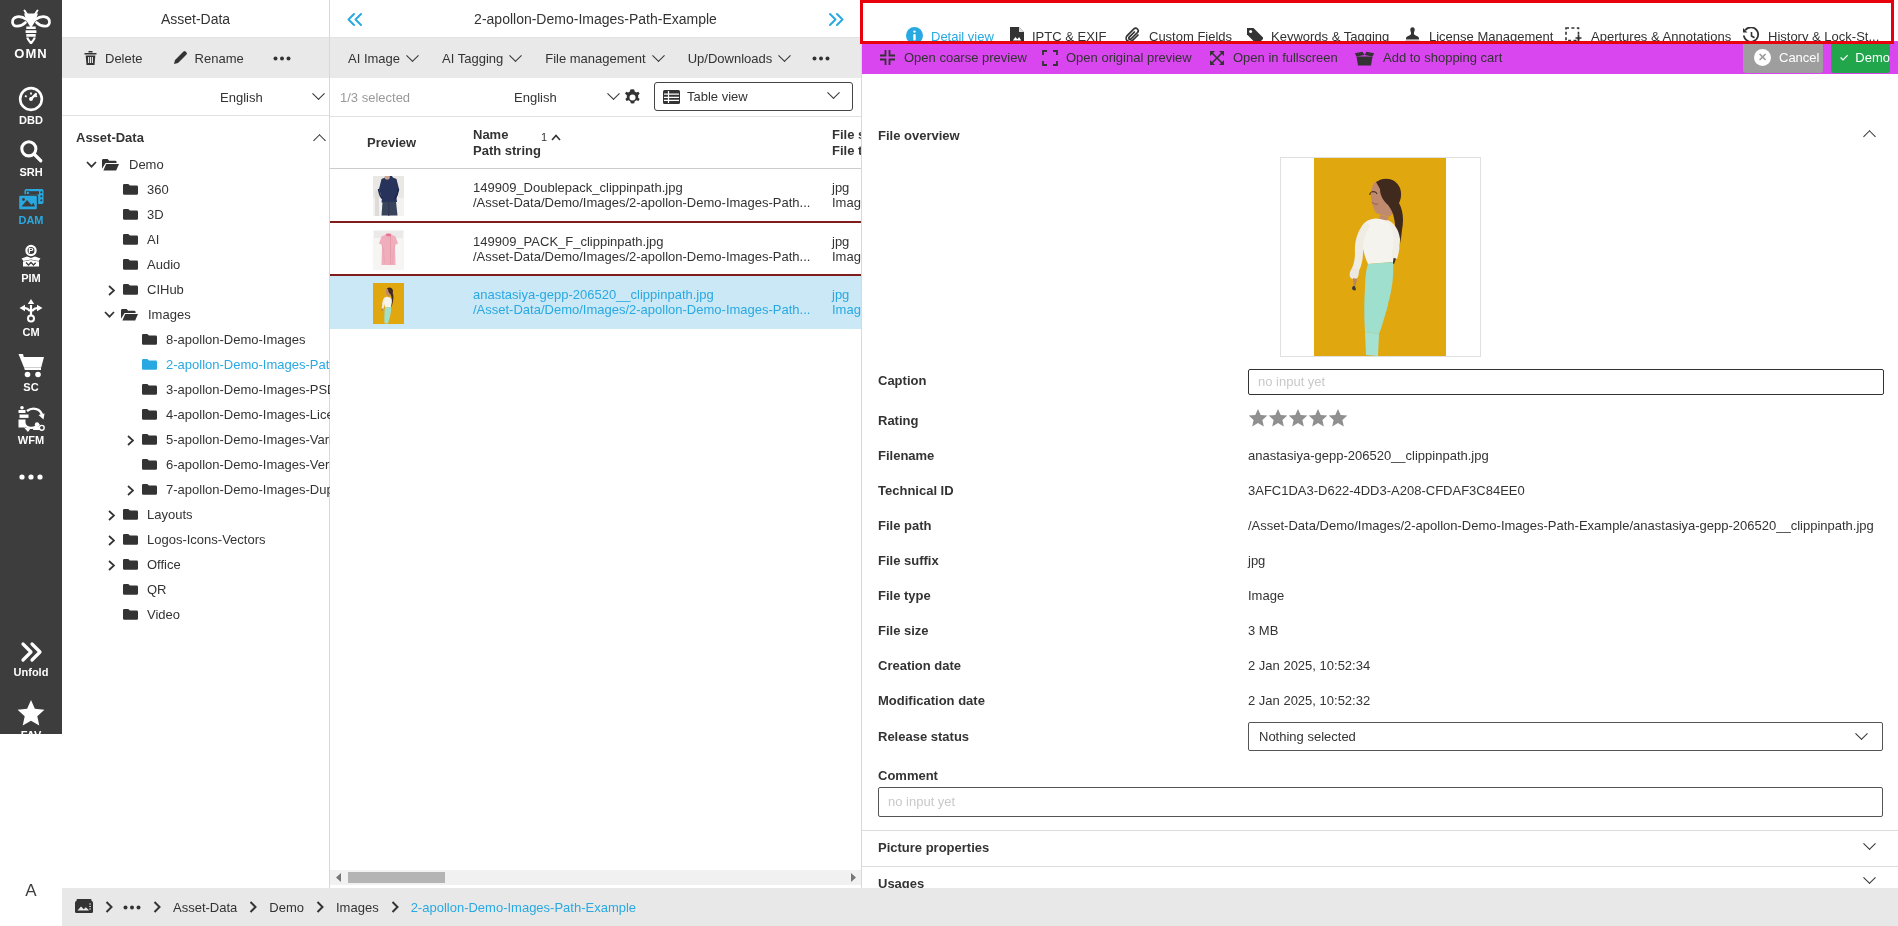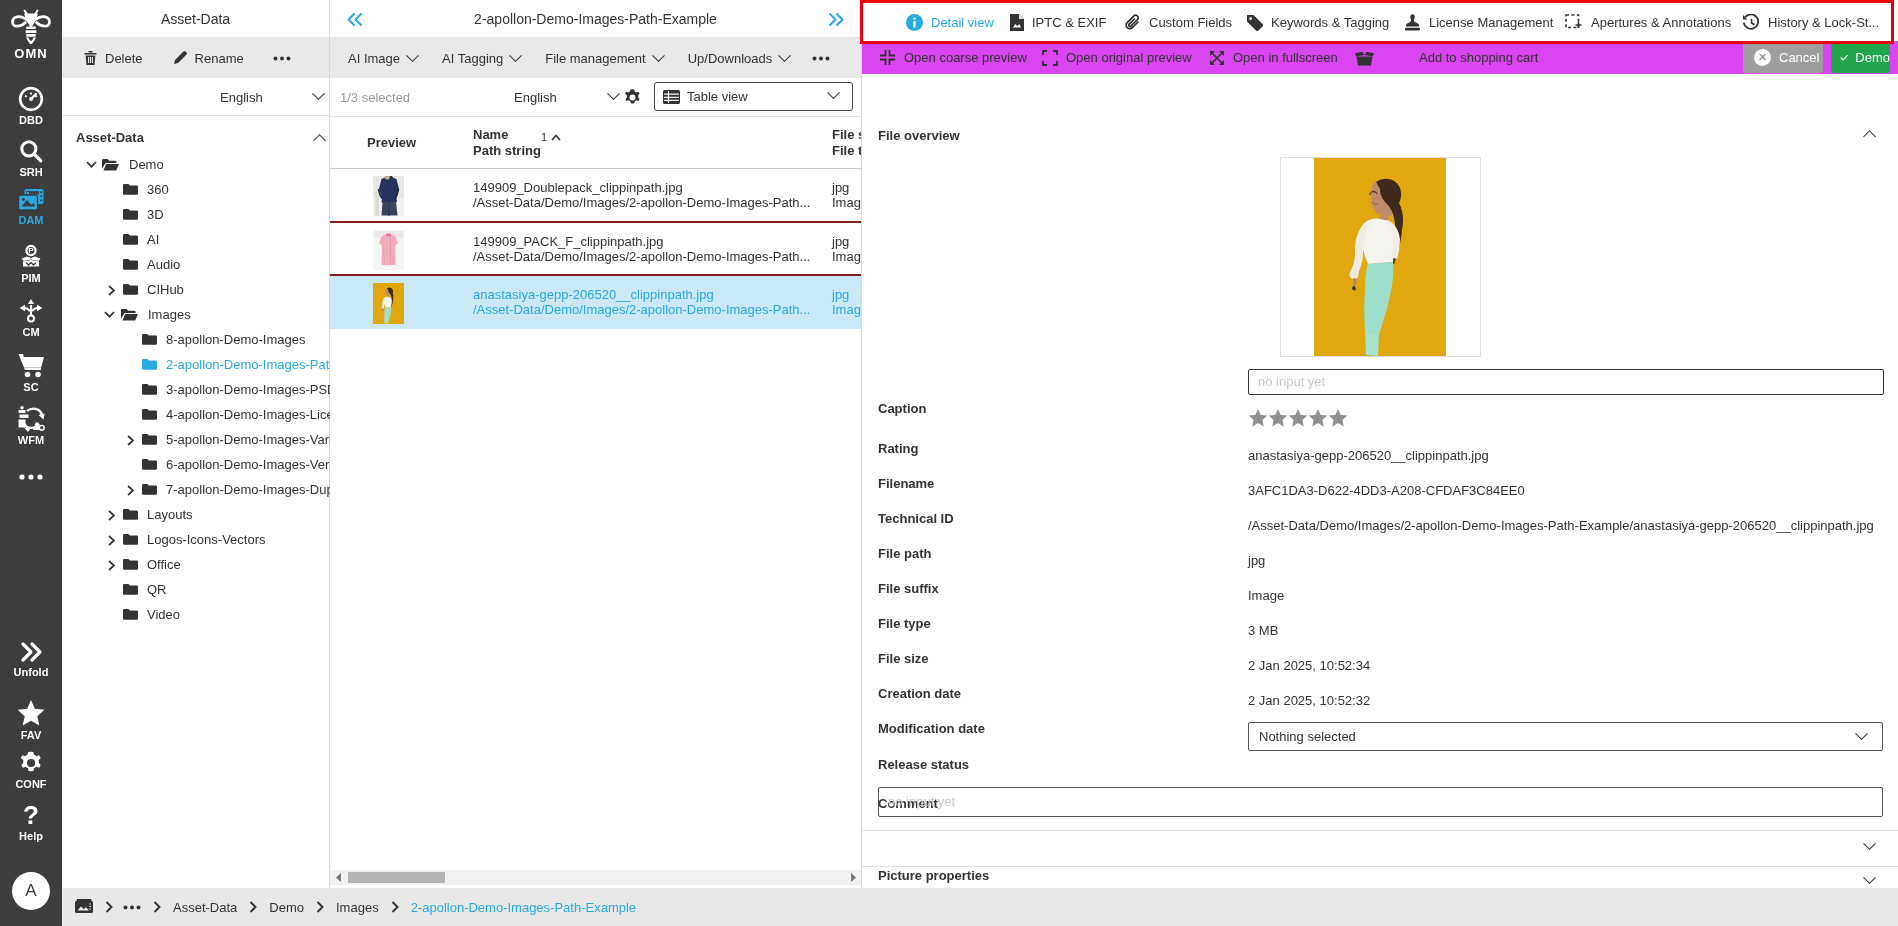--- a/index.html
+++ b/index.html
@@ -1,20 +1,20 @@
 <!DOCTYPE html>
 <html><head>
 <meta charset="utf-8">
 <style>
 * { margin:0; padding:0; box-sizing:border-box; }
 html,body { width:1898px; height:926px; overflow:hidden; }
 body { font-family:"Liberation Sans", sans-serif; font-size:13px; color:#333; background:#fff; position:relative; }
 
 
-#sidebar { position:absolute; left:0; top:0; width:62px; height:926px; background:#3d3d3d; z-index:30; }
+#sidebar { position:absolute; left:0; top:0; width:62px; height:734px; background:#3d3d3d; z-index:30; }
 .snav { position:absolute; left:0; width:62px; text-align:center; color:#fff; }
 .snav .lbl { font-size:11px; font-weight:bold; display:block; margin-top:2px; }
 .snav svg { display:block; margin:0 auto; }
 .blue { color:#29a9e1; }
 
 
 #leftpanel { position:absolute; left:62px; top:0; width:268px; height:888px; background:#fff; border-right:1px solid #d8d8d8; }
 #midpanel  { position:absolute; left:330px; top:0; width:532px; height:888px; background:#fff; border-right:1px solid #d8d8d8; overflow:hidden; }
 #rightpanel{ position:absolute; left:862px; top:0; width:1036px; height:888px; background:#fff; overflow:hidden; }
 
@@ -36,25 +36,25 @@
 .trow svg.fc, .trow svg.fo { position:absolute; top:6px; }
 
 
 .frow { position:absolute; left:0; width:532px; border-bottom:2px solid #7f1d1d; }
 .frow.selrow { background:#cbe8f6; border-bottom:none; }
 .fthumb { position:absolute; left:43px; top:7px; }
 .fname { position:absolute; left:143px; top:11px; line-height:15px; white-space:nowrap; }
 .ftype { position:absolute; left:502px; top:11px; line-height:15px; white-space:nowrap; }
 
 
-.tab { position:absolute; top:0; height:44px; display:flex; align-items:center; }
+.tab { position:absolute; top:0; height:44px; display:flex; align-items:flex-end; }
 .tab svg { margin-right:8px; }
 .pvbtn { position:absolute; top:0; height:33px; display:flex; align-items:center; }
 .pvbtn svg { margin-right:8px; }
-.dlabel { position:absolute; left:16px; font-weight:bold;margin-top:28px; }
+.dlabel { position:absolute; left:16px; font-weight:bold; }
 .dval { position:absolute; left:386px; }
 
 
 #redbox { position:absolute; left:860px; top:0; width:1034px; height:44px; border:3px solid #e8000d; z-index:40; pointer-events:none; }
 </style>
 </head>
 <body>
 <div id="leftpanel">
   <div class="phead">Asset-Data</div>
   <div class="toolbar">
@@ -435,21 +435,21 @@
         </svg>
       <span>Open original preview</span>
     </div>
     <div class="pvbtn" style="left:347px;">
       <svg width="16" height="16" viewBox="0 0 16 16" fill="#333">
           <path d="M1 1 h5 L1 6 Z M15 1 v5 L10 1 Z M1 15 v-5 L6 15 Z M15 15 h-5 L15 10 Z"></path>
           <path d="M3 3 L13 13 M13 3 L3 13" stroke="#333" stroke-width="1.6"></path>
         </svg>
       <span>Open in fullscreen</span>
     </div>
-    <div class="pvbtn" style="left:492px;gap:36px;">
+    <div class="pvbtn" style="left:492px;">
       <svg width="21" height="16" viewBox="0 0 21 16" fill="#333">
           <path d="M2.5 6.5 h16 L17 15.5 H4 Z"></path>
           <path d="M2.5 6.5 L0.8 3.2 L8.5 1.8 L10.5 5 Z"></path>
           <path d="M18.5 6.5 L20.2 3.2 L12.5 1.8 L10.5 5 Z"></path>
         </svg>
       <span>Add to shopping cart</span>
     </div>
     <div style="position:absolute; left:881px; top:0; width:80px; height:32px; background:#9e9e9e; border-radius:3px; color:#fff; display:flex; align-items:center;">
       <span style="display:inline-flex; width:17px; height:17px; border-radius:50%; background:#fff; color:#9e9e9e; align-items:center; justify-content:center; font-size:11px; font-weight:bold; margin-left:11px;">✕</span>
       <span style="margin-left:8px;">Cancel</span>

